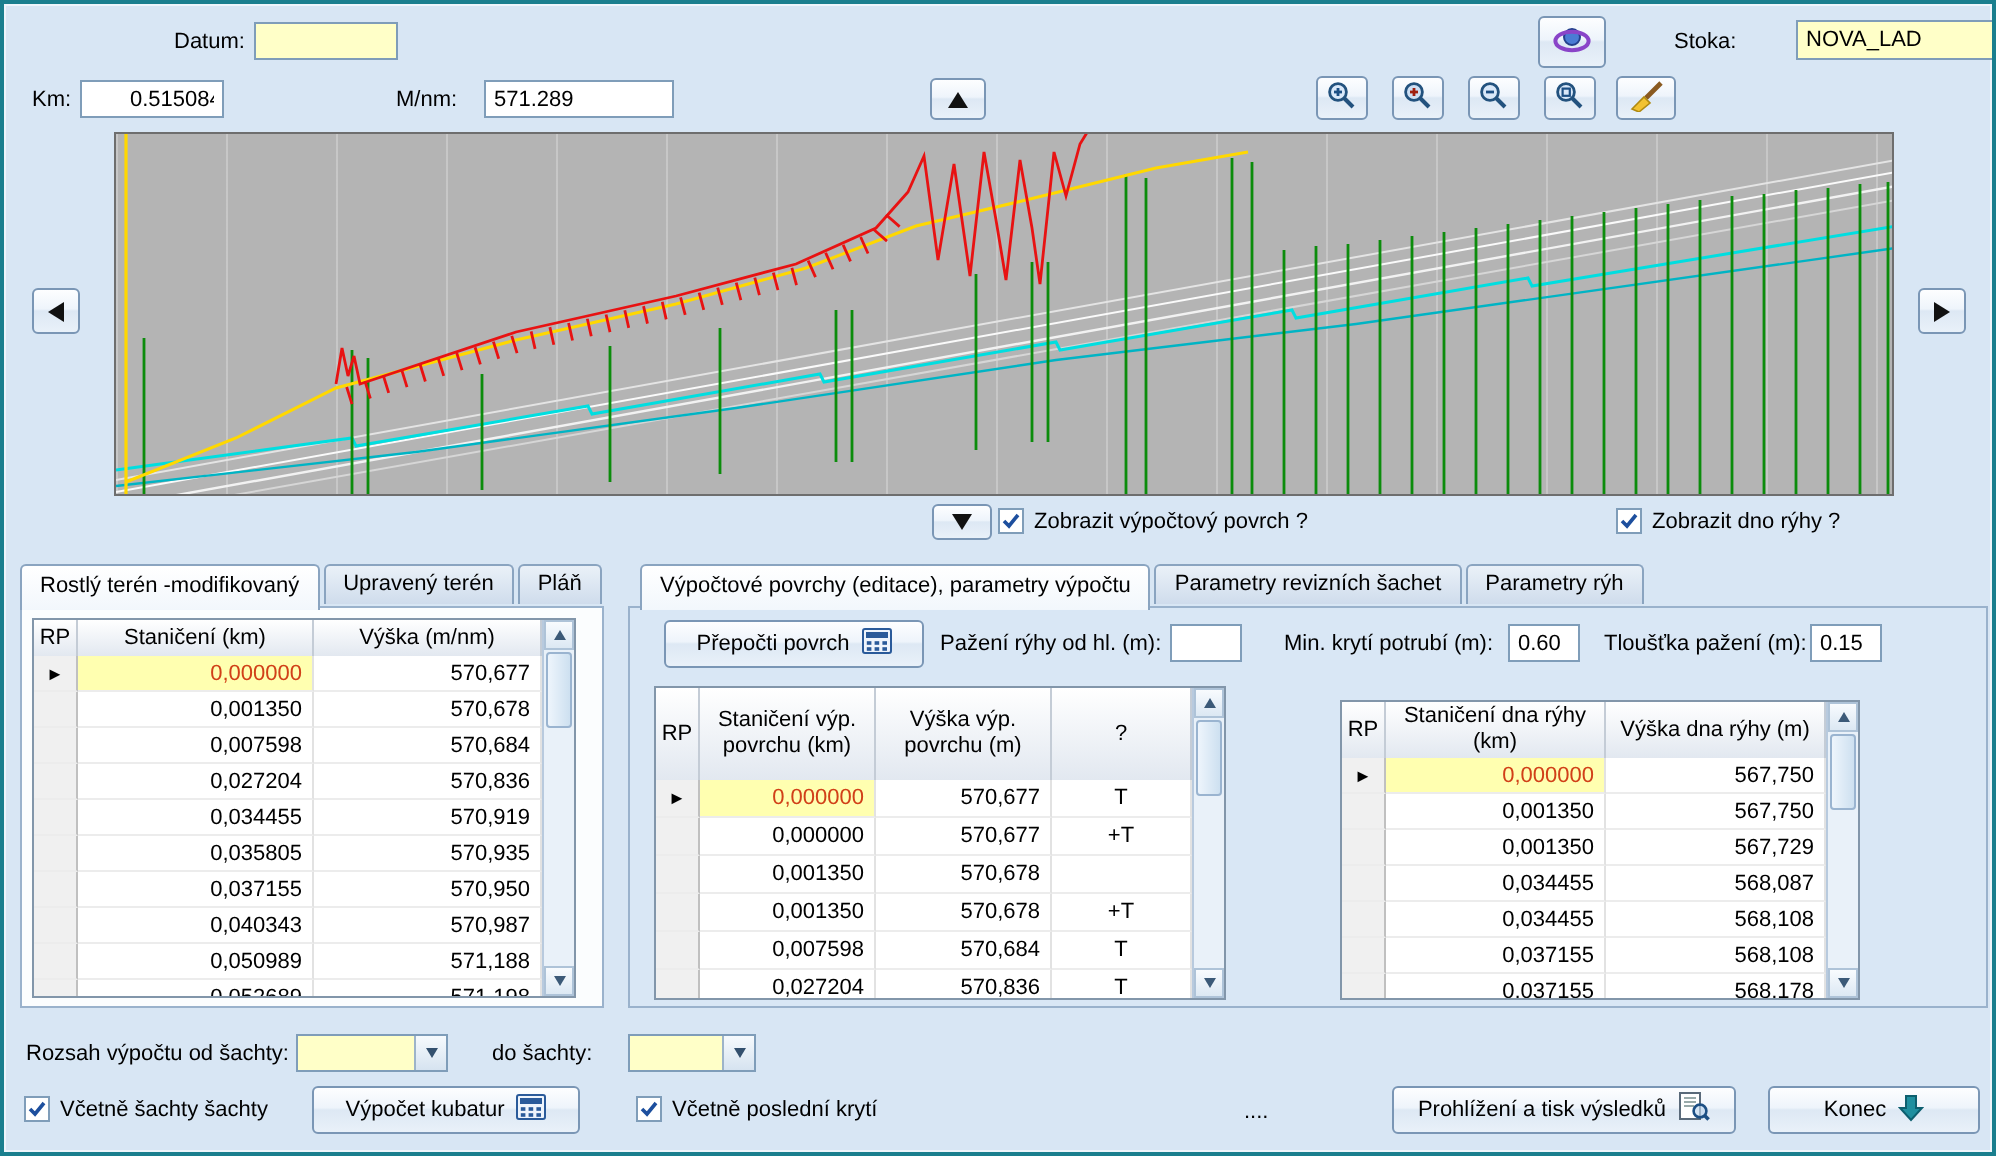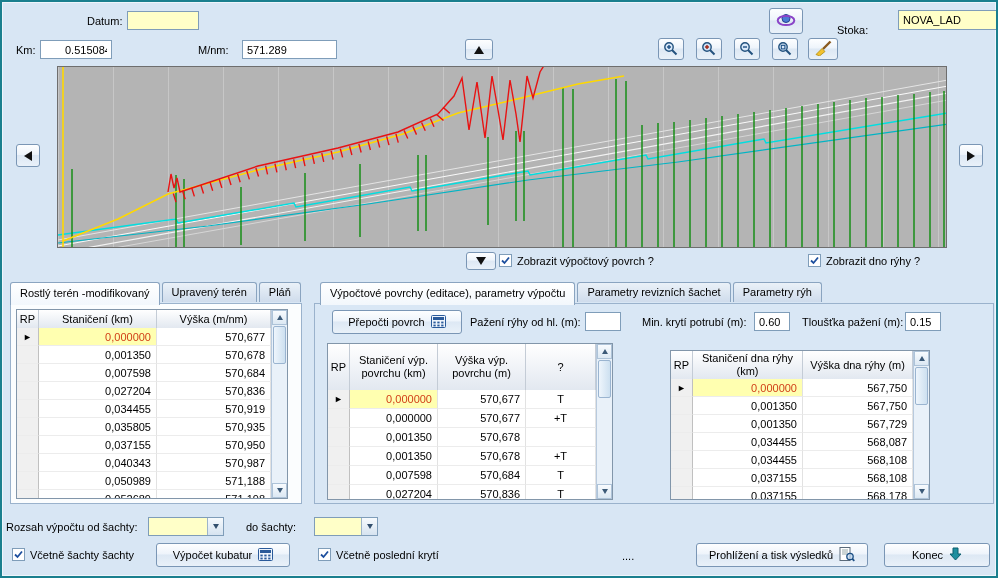--- a/index.html
+++ b/index.html
@@ -65,21 +65,21 @@
   <span class="lbl" style="left:85px;top:13px">Datum:</span>
   <input class="fld yellow" style="left: 125px; top: 9px; width: 72px;" value="">
   <div class="btn" style="left:767px;top:6px;width:34px;height:26px">
     <span>
       <svg width="20" height="18" viewBox="0 0 20 18">
         <circle cx="10" cy="7.5" r="4" fill="#4a7bd4" stroke="#23408c" stroke-width="1"></circle>
         <ellipse cx="10" cy="9.5" rx="8.3" ry="4.6" fill="none" stroke="#8a44c8" stroke-width="2"></ellipse>
       </svg>
     </span>
   </div>
-  <span class="lbl" style="left:835px;top:22px">Stoka:</span>
+  <span class="lbl" style="left:835px;top:13px">Stoka:</span>
   <input class="fld yellow" style="left: 877px; top: 8px; width: 112px; height: 20px; margin-left: 19px;" value="NOVA_LAD">
 
   <span class="lbl" style="left:14px;top:42px">Km:</span>
   <input class="fld" style="left: 38px; top: 38px; width: 72px; padding-left: 24px;" value="0.515084">
   <span class="lbl" style="left:196px;top:42px">M/nm:</span>
   <input class="fld" style="left: 240px; top: 38px; width: 95px;" value="571.289">
 
   <div class="btn" style="left:463px;top:37px;width:28px;height:21px">
     <span class="tri up"></span>
   </div>
@@ -421,21 +421,21 @@
           <span class="stri-up"></span>
         </div>
       <div class="sb-thumb"></div>
       <div class="sb-sp"></div>
       <div class="sb-btn">
           <span class="stri-down"></span>
         </div>
     </div>
   </div>
 
-  <span class="lbl" style="left:4px;top:519px">Rozsah výpočtu od šachty:</span>
+  <span class="lbl" style="left:11px;top:519px">Rozsah výpočtu od šachty:</span>
   <div class="combo" style="left:146px;top:515px;width:76px">
     <span class="val"></span>
     <span class="dd">
         <span class="ddtri"></span>
       </span>
   </div>
   <span class="lbl" style="left:244px;top:519px">do šachty:</span>
   <div class="combo" style="left:312px;top:515px;width:64px">
     <span class="val"></span>
     <span class="dd">

